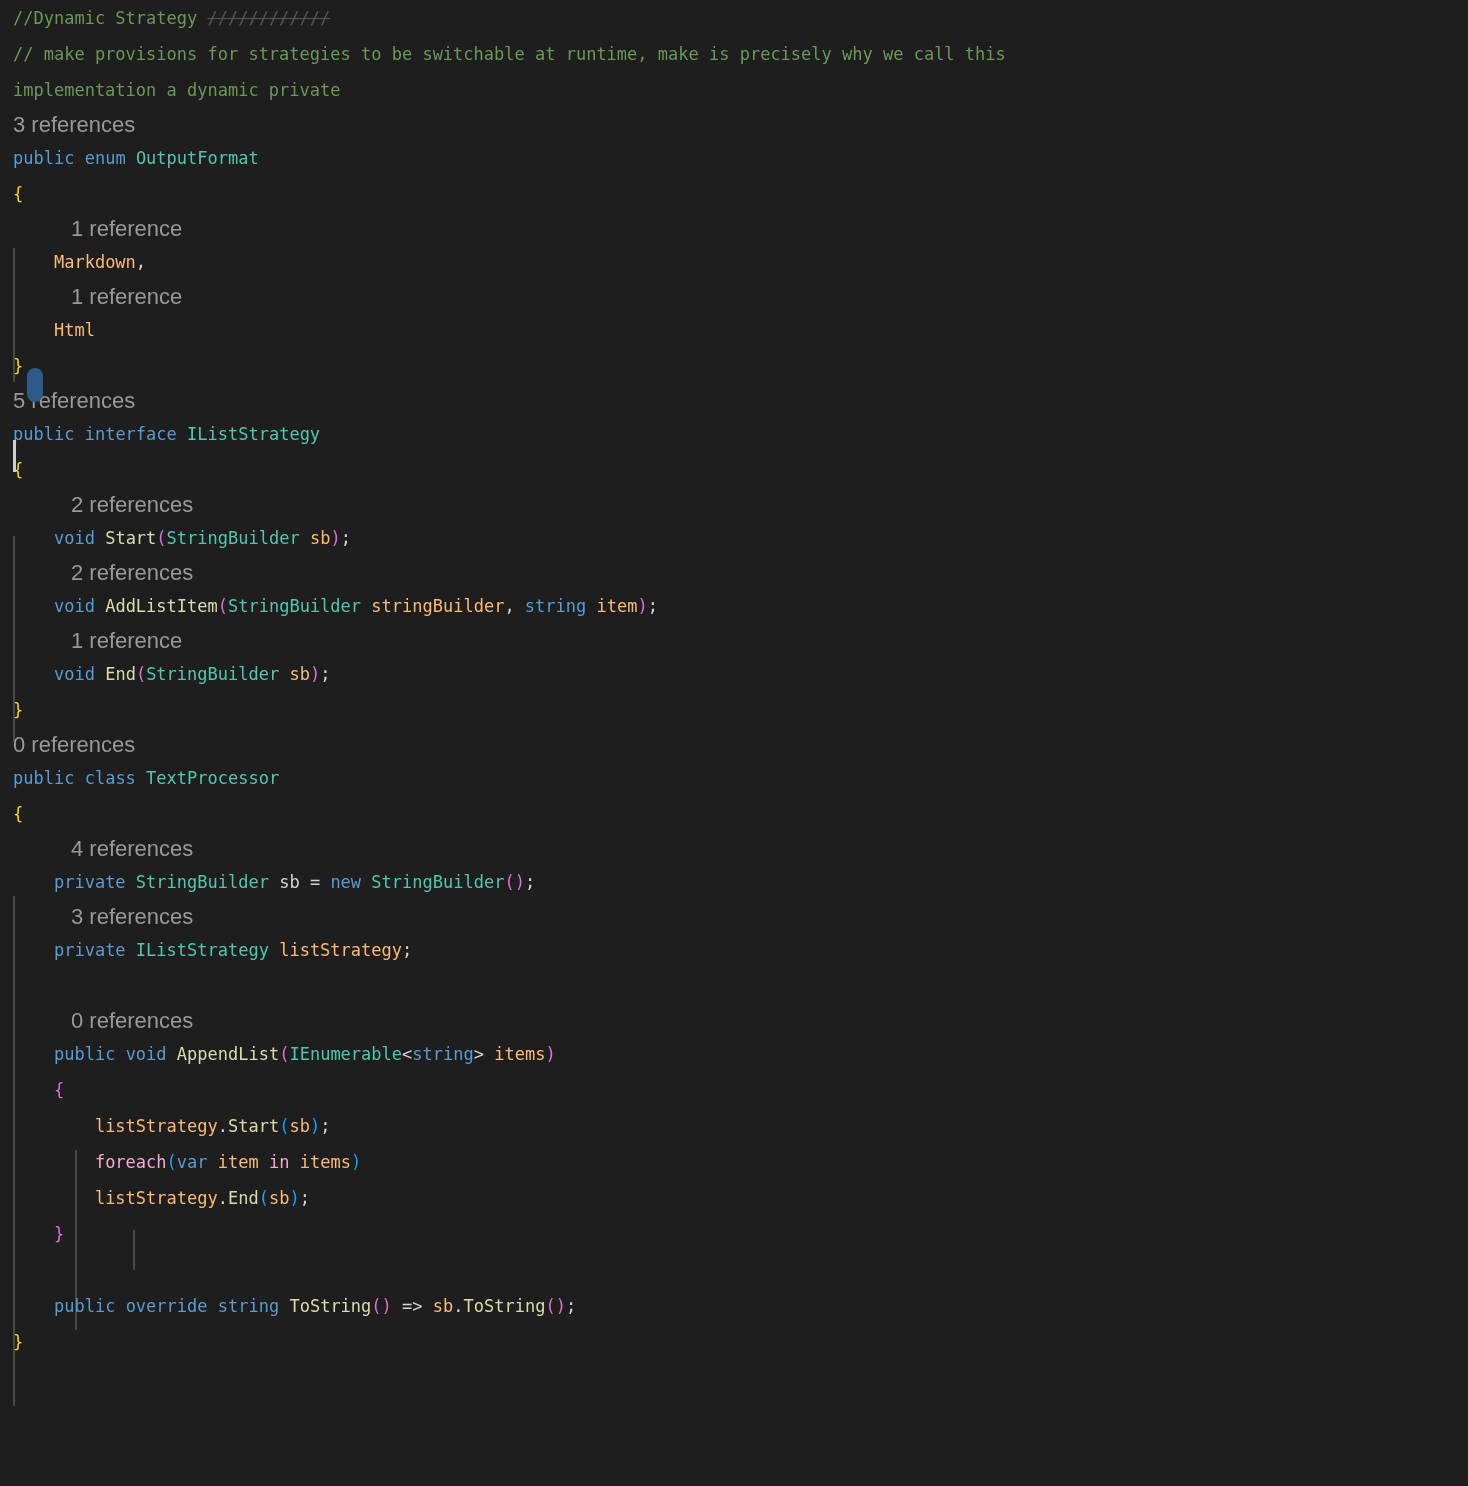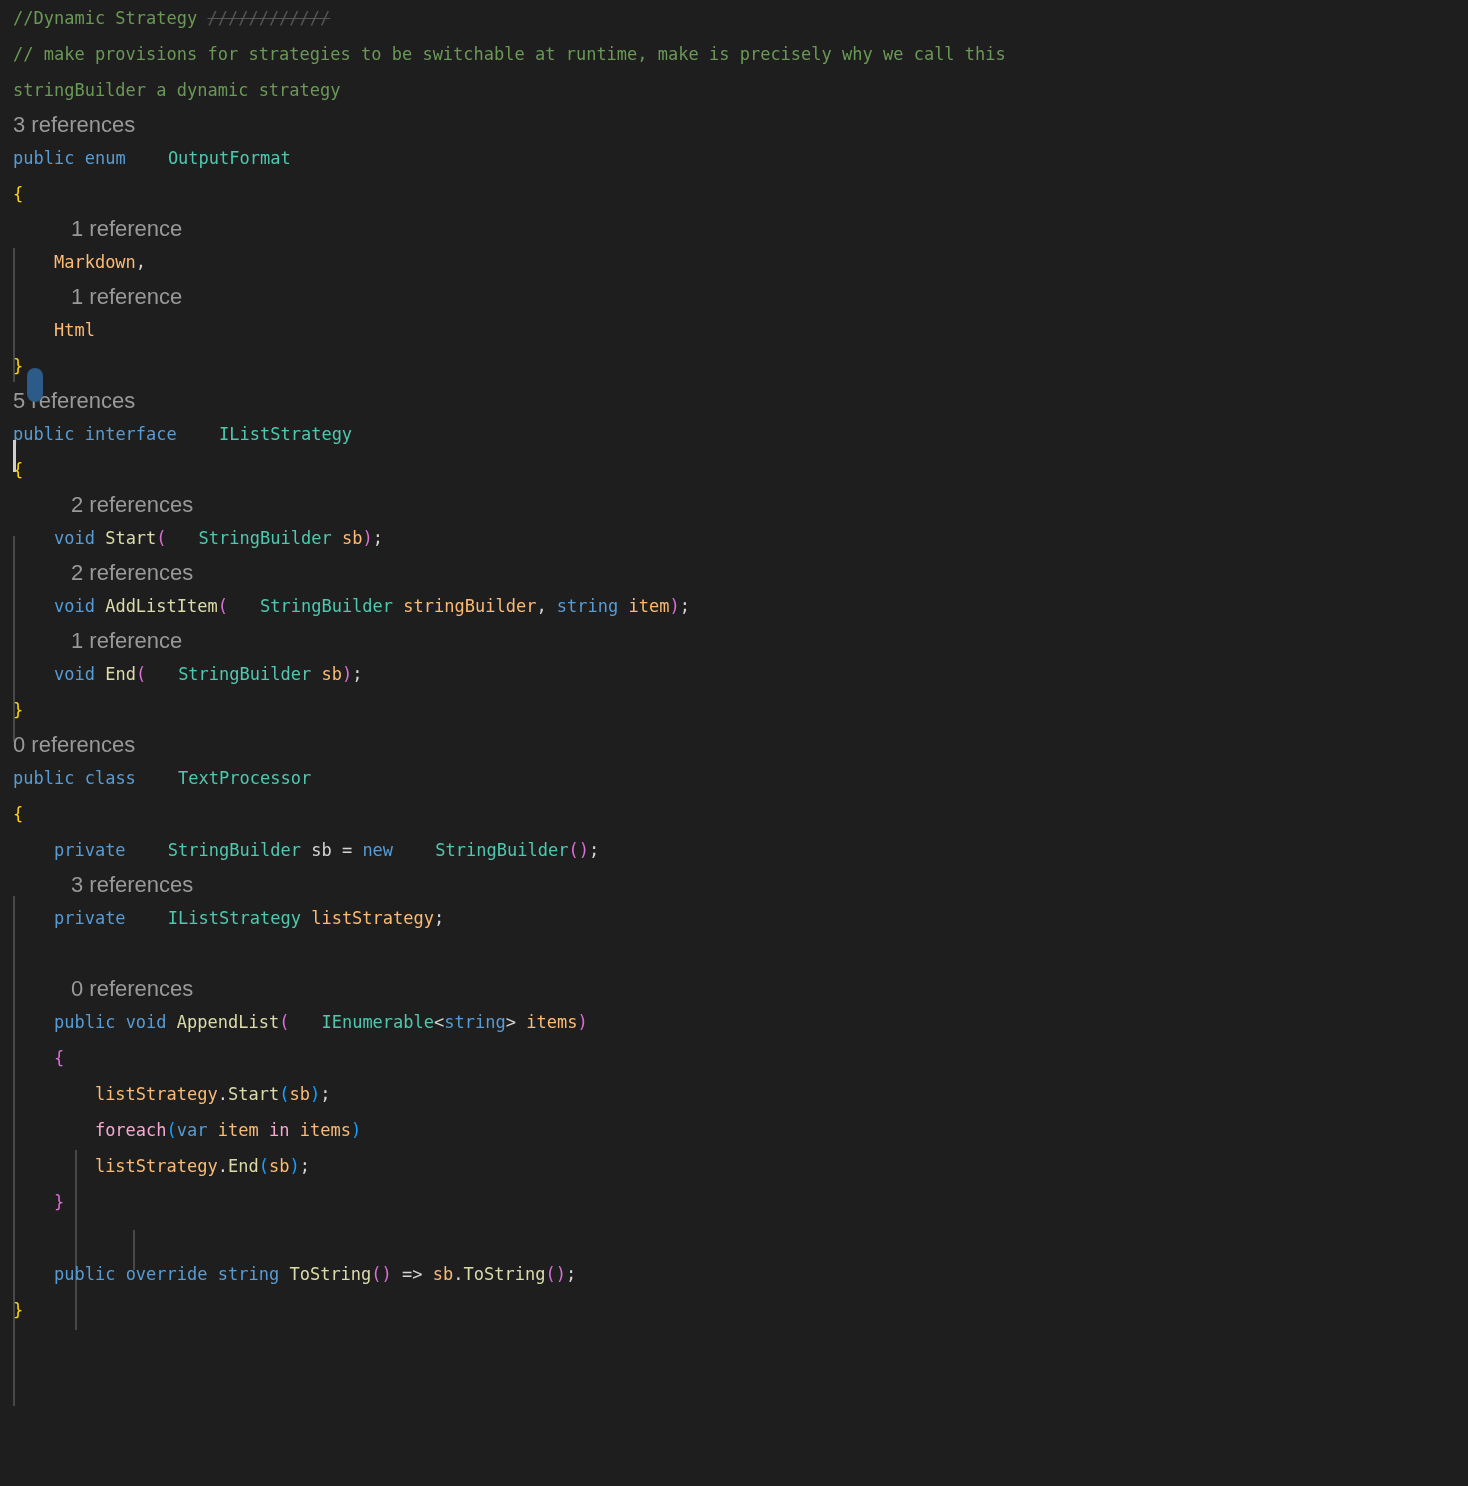--- a/index.html
+++ b/index.html
@@ -57,21 +57,21 @@
     z-index: 0;
   }
 
   .code-text { position: relative; z-index: 2; }
 
   
   .cm   { color: #6a9955; }                     
   .cm-dim { color: #555555; text-decoration: line-through; text-decoration-color:#555555;} 
   .kw   { color: #569cd6; }                     
   .kwc  { color: #f9a8d4; }                     
-  .ty   { color: #4ec9b0; margin-left: 32px; }                     
+  .ty   { color: #4ec9b0; }                     
   .mth  { color: #dcdcaa; }                     
   .var  { color: #fdba74; }                     
   .pl   { color: #d4d4d4; }                     
   .br1  { color: #ffd700; }                     
   .br2  { color: #da70d6; }                     
   .br3  { color: #179fff; }                     
 
   
   #caret {
     position: absolute;
@@ -96,21 +96,21 @@
       <div class="guide" style="left: 13px; top: 896px; height: 180px;"></div>
       <div class="guide" style="left: 13px; top: 1076px; height: 330px;"></div>
       <div class="guide" style="left: 75px; top: 1150px; height: 180px;"></div>
       <div class="guide" style="left: 133px; top: 1230px; height: 40px;"></div>
     </div>
   <div id="selection" style="left: 27px; top: 368px; width: 16px; height: 34px;"></div>
   <div id="caret" style="left: 13px; top: 440px; width: 3px; height: 32px;"></div>
   <div id="content">
       <div class="line"><span class="code-text"><span class="cm">//Dynamic Strategy </span><span class="cm-dim">////////////</span></span></div>
       <div class="line"><span class="code-text"><span class="cm">// make provisions for strategies to be switchable at runtime, make is precisely why we call this</span></span></div>
-      <div class="line"><span class="code-text"><span class="cm">stringBuilder a dynamic strategy</span></span></div>
+      <div class="line"><span class="code-text"><span class="cm">implementation a dynamic private</span></span></div>
       <div class="codelens">3 references</div>
       <div class="line"><span class="code-text"><span class="kw">public</span><span class="pl"> </span><span class="kw">enum</span><span class="pl"> </span><span class="ty">OutputFormat</span></span></div>
       <div class="line"><span class="code-text"><span class="br1">{</span></span></div>
       <div class="codelens" style="padding-left: 71px;">1 reference</div>
       <div class="line"><span class="code-text"><span class="pl">    </span><span class="var">Markdown</span><span class="pl">,</span></span></div>
       <div class="codelens" style="padding-left: 71px;">1 reference</div>
       <div class="line"><span class="code-text"><span class="pl">    </span><span class="var">Html</span></span></div>
       <div class="line"><span class="code-text"><span class="br1">}</span></span></div>
       <div class="codelens">5 references</div>
       <div class="line"><span class="code-text"><span class="kw">public</span><span class="pl"> </span><span class="kw">interface</span><span class="pl"> </span><span class="ty">IListStrategy</span></span></div>
@@ -118,20 +118,21 @@
       <div class="codelens" style="padding-left: 71px;">2 references</div>
       <div class="line"><span class="code-text"><span class="pl">    </span><span class="kw">void</span><span class="pl"> </span><span class="mth">Start</span><span class="br2">(</span><span class="ty">StringBuilder</span><span class="pl"> </span><span class="var">sb</span><span class="br2">)</span><span class="pl">;</span></span></div>
       <div class="codelens" style="padding-left: 71px;">2 references</div>
       <div class="line"><span class="code-text"><span class="pl">    </span><span class="kw">void</span><span class="pl"> </span><span class="mth">AddListItem</span><span class="br2">(</span><span class="ty">StringBuilder</span><span class="pl"> </span><span class="var">stringBuilder</span><span class="pl">, </span><span class="kw">string</span><span class="pl"> </span><span class="var">item</span><span class="br2">)</span><span class="pl">;</span></span></div>
       <div class="codelens" style="padding-left: 71px;">1 reference</div>
       <div class="line"><span class="code-text"><span class="pl">    </span><span class="kw">void</span><span class="pl"> </span><span class="mth">End</span><span class="br2">(</span><span class="ty">StringBuilder</span><span class="pl"> </span><span class="var">sb</span><span class="br2">)</span><span class="pl">;</span></span></div>
       <div class="line"><span class="code-text"><span class="br1">}</span></span></div>
       <div class="codelens">0 references</div>
       <div class="line"><span class="code-text"><span class="kw">public</span><span class="pl"> </span><span class="kw">class</span><span class="pl"> </span><span class="ty">TextProcessor</span></span></div>
       <div class="line"><span class="code-text"><span class="br1">{</span></span></div>
+      <div class="codelens" style="padding-left: 71px;">4 references</div>
       <div class="line"><span class="code-text"><span class="pl">    </span><span class="kw">private</span><span class="pl"> </span><span class="ty">StringBuilder</span><span class="pl"> </span><span class="pl">sb</span><span class="pl"> = </span><span class="kw">new</span><span class="pl"> </span><span class="ty">StringBuilder</span><span class="br2">()</span><span class="pl">;</span></span></div>
       <div class="codelens" style="padding-left: 71px;">3 references</div>
       <div class="line"><span class="code-text"><span class="pl">    </span><span class="kw">private</span><span class="pl"> </span><span class="ty">IListStrategy</span><span class="pl"> </span><span class="var">listStrategy</span><span class="pl">;</span></span></div>
       <div class="line">&nbsp;</div>
       <div class="codelens" style="padding-left: 71px;">0 references</div>
       <div class="line"><span class="code-text"><span class="pl">    </span><span class="kw">public</span><span class="pl"> </span><span class="kw">void</span><span class="pl"> </span><span class="mth">AppendList</span><span class="br2">(</span><span class="ty">IEnumerable</span><span class="pl">&lt;</span><span class="kw">string</span><span class="pl">&gt;</span><span class="pl"> </span><span class="var">items</span><span class="br2">)</span></span></div>
       <div class="line"><span class="code-text"><span class="pl">    </span><span class="br2">{</span></span></div>
       <div class="line"><span class="code-text"><span class="pl">        </span><span class="var">listStrategy</span><span class="pl">.</span><span class="mth">Start</span><span class="br3">(</span><span class="var">sb</span><span class="br3">)</span><span class="pl">;</span></span></div>
       <div class="line"><span class="code-text"><span class="pl">        </span><span class="kwc">foreach</span><span class="br3">(</span><span class="kw">var</span><span class="pl"> </span><span class="var">item</span><span class="pl"> </span><span class="kwc">in</span><span class="pl"> </span><span class="var">items</span><span class="br3">)</span></span></div>
       <div class="line"><span class="code-text"><span class="pl">        </span><span class="var">listStrategy</span><span class="pl">.</span><span class="mth">End</span><span class="br3">(</span><span class="var">sb</span><span class="br3">)</span><span class="pl">;</span></span></div>

